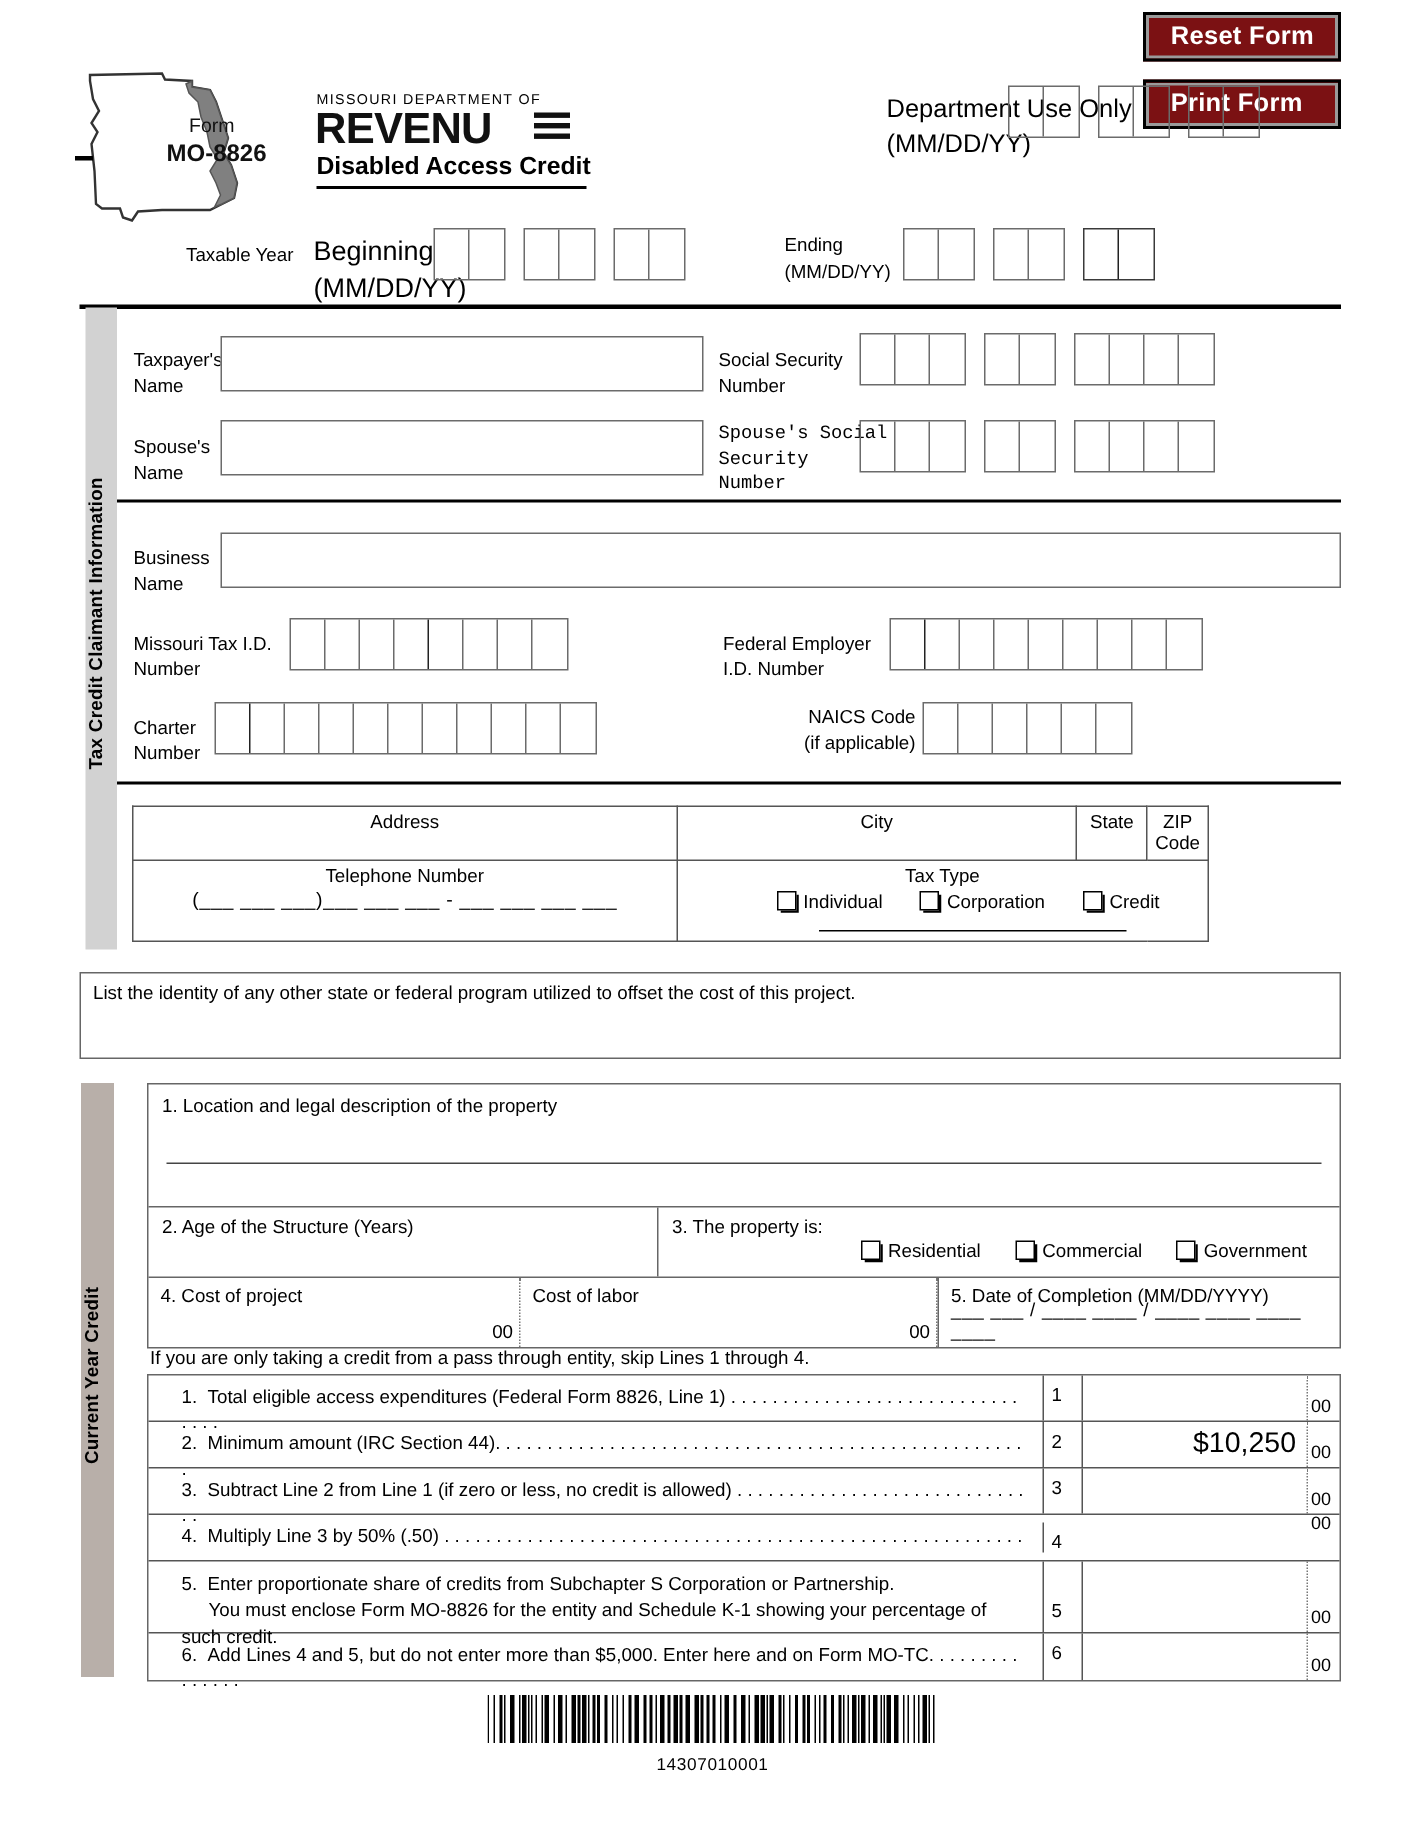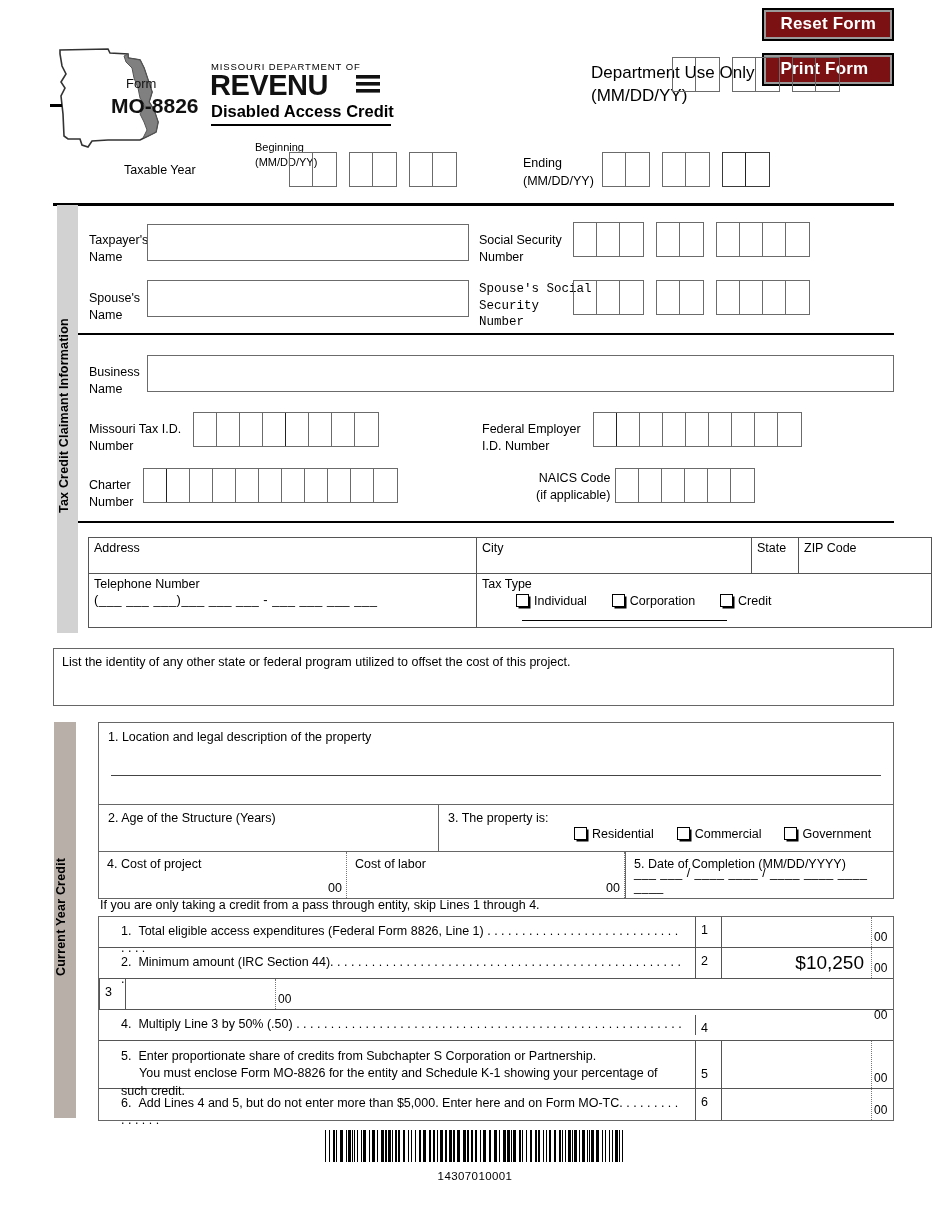--- a/index.html
+++ b/index.html
@@ -30,21 +30,21 @@
 
   
   .logoblock { position:absolute; left:48px; top:44px; width:360px; height:110px; }
   .mo-map { position:absolute; left:0; top:0; }
   .form-label {
     position:absolute; left:78px; top:32px;
     font-size:13px; color:#111;
   }
   .form-num {
     position:absolute; left:63px; top:50px;
-    font-size:21px; font-weight:bold; color:#111;
+    font-size:16px; font-weight:bold; color:#111;
   }
   .rev-dept {
     position:absolute; left:163px; top:17px;
     font-size:9.5px; letter-spacing:0.9px; font-weight:500;
   }
   .rev-word { position:absolute; left:162px; top:25px; }
   .form-title {
     position:absolute; left:163px; top:58px;
     font-size:16.5px; font-weight:bold;
   }
@@ -58,21 +58,21 @@
 
   
   .bgrp { display:flex; border:1.4px solid #6b6b6b; }
   .bgrp.dark { border-color:#3a3a3a; }
   .bcell { width:23px; height:33px; border-right:1.2px solid #6b6b6b; }
   .bcell:last-child { border-right:none; }
   .bcell.dk { border-right-color:#222; }
 
   
   .ty-label { position:absolute; left:124px; top:163px; font-size:12.5px; }
-  .ty-beg  { position:absolute; left:209px; top:140px; font-size:11px; line-height:1.4;margin-left:46px; }
+  .ty-beg  { position:absolute; left:209px; top:155px; font-size:18px; line-height:1.4; }
   .ty-end  { position:absolute; left:523px; top:155px; font-size:12.5px; line-height:1.4; }
   .ty-g1 { position:absolute; left:289px; top:152px; display:flex; gap:12px; }
   .ty-g2 { position:absolute; left:602px; top:152px; display:flex; gap:12px; }
 
   .hr-thick { position:absolute; background:#000; height:2.5px; }
 
   
   .sidetab {
     position:absolute;
     writing-mode:vertical-rl;
@@ -83,22 +83,22 @@
     letter-spacing:0.2px;
   }
   .sidetab.s1 { left:57px; top:205px; width:21px; height:428px; background:#d2d2d2; padding-top:6px; }
   .sidetab.s2 { left:54px; top:722px; width:22px; height:396px; background:#b8afa9; padding-top:6px; }
 
   
   .lbl { font-size:12.5px; line-height:1.32; }
   .inbox { border:1.4px solid #6b6b6b; background:#fff; }
 
   .addr-table {
-    position:absolute; left:88px; top:537px; width:844px;
-    border:1.5px solid #555; border-collapse:collapse;
+    position:absolute; left:88px; top:537px; width:718px;
+    border:1.5px solid #555; border-collapse:collapse;text-align:center;
   }
   .addr-table td { border:1px solid #555; font-size:12.5px; vertical-align:top; padding:3px 5px; }
 
   .cb {
     display:inline-block; width:13px; height:13px;
     border:1.6px solid #000; background:#fff;
     box-shadow:2px 2px 0 -0.5px #000;
     vertical-align:-2px; margin-right:5px;
   }
 
@@ -458,20 +458,21 @@
       <div class="lno" style="padding-top:6px;">2</div>
       <div class="lamt">
           <span class="amtval">$10,250</span>
         </div>
       <div class="l00">
           <span>00</span>
         </div>
     </div>
 
     <div class="lrow" style="height:31px;">
+      <div class="ldesc" style="padding-top:6px;"><span>3.</span>&nbsp;&nbsp;<span>Subtract Line 2 from Line 1 (if zero or less, no credit is allowed)</span> <span> . . . . . . . . . . . . . . . . . . . . . . . . . . . . . .</span></div>
       <div class="lno" style="padding-top:6px;">3</div>
       <div class="lamt">
           <span class="amtval"></span>
         </div>
       <div class="l00">
           <span>00</span>
         </div>
     </div>
 
     <div class="lrow" style="height:31px;align-items:center;">

